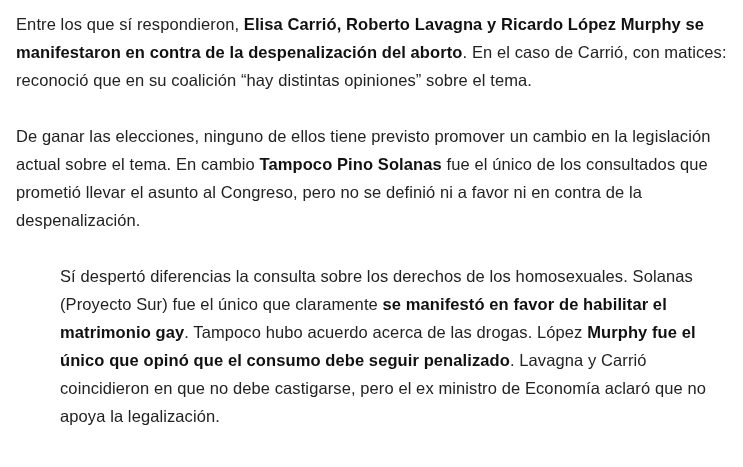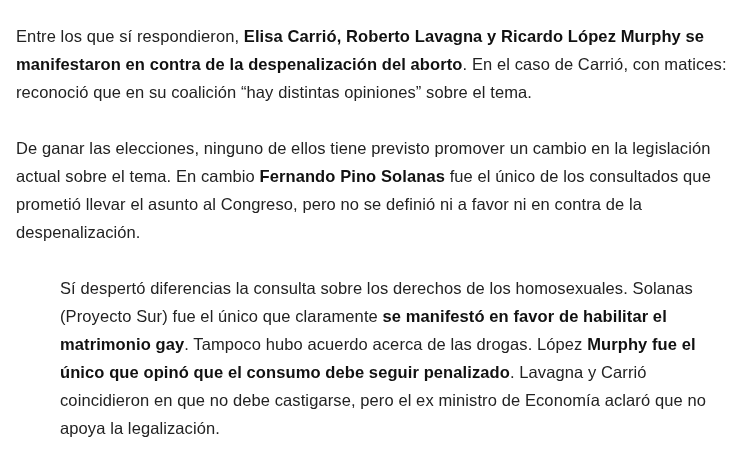--- a/index.html
+++ b/index.html
@@ -7,21 +7,21 @@
     padding: 0;
     background: #ffffff;
   }
   body {
     width: 743px;
     height: 467px;
     overflow: hidden;
     font-family: "Liberation Sans", sans-serif;
   }
   .article {
-    padding: 22px 16px 0 16px;
+    padding: 10px 16px 0 16px;
     box-sizing: border-box;
     width: 743px;
   }
   .para {
     font-size: 16.5px;
     line-height: 28px;
     color: #222222;
     margin: 0 0 28px 0;
     text-align: left;
     letter-spacing: 0.1px;
@@ -34,16 +34,16 @@
     font-weight: bold;
     color: #111111;
   }
 </style>
 </head>
 <body>
 
 <div class="article">
   <div id="paragraphs-container">
       <p class="para"><span>Entre los que sí respondieron, </span><b>Elisa Carrió, Roberto Lavagna y Ricardo López Murphy se manifestaron en contra de la despenalización del aborto</b><span>. En el caso de Carrió, con matices: reconoció que en su coalición “hay distintas opiniones” sobre el tema.</span></p>
-      <p class="para"><span>De ganar las elecciones, ninguno de ellos tiene previsto promover un cambio en la legislación actual sobre el tema. En cambio </span><b>Fernando Pino Solanas</b><span> fue el único de los consultados que prometió llevar el asunto al Congreso, pero no se definió ni a favor ni en contra de la despenalización.</span></p>
+      <p class="para"><span>De ganar las elecciones, ninguno de ellos tiene previsto promover un cambio en la legislación actual sobre el tema. En cambio </span><b>Tampoco Pino Solanas</b><span> fue el único de los consultados que prometió llevar el asunto al Congreso, pero no se definió ni a favor ni en contra de la despenalización.</span></p>
       <p class="para"><span>Sí despertó diferencias la consulta sobre los derechos de los homosexuales. Solanas (Proyecto Sur) fue el único que claramente </span><b>se manifestó en favor de habilitar el matrimonio gay</b><span>. Tampoco hubo acuerdo acerca de las drogas. López </span><b>Murphy fue el único que opinó que el consumo debe seguir penalizado</b><span>. Lavagna y Carrió coincidieron en que no debe castigarse, pero el ex ministro de Economía aclaró que no apoya la legalización.</span></p>
     </div>
 </div>
 
 </body></html>

